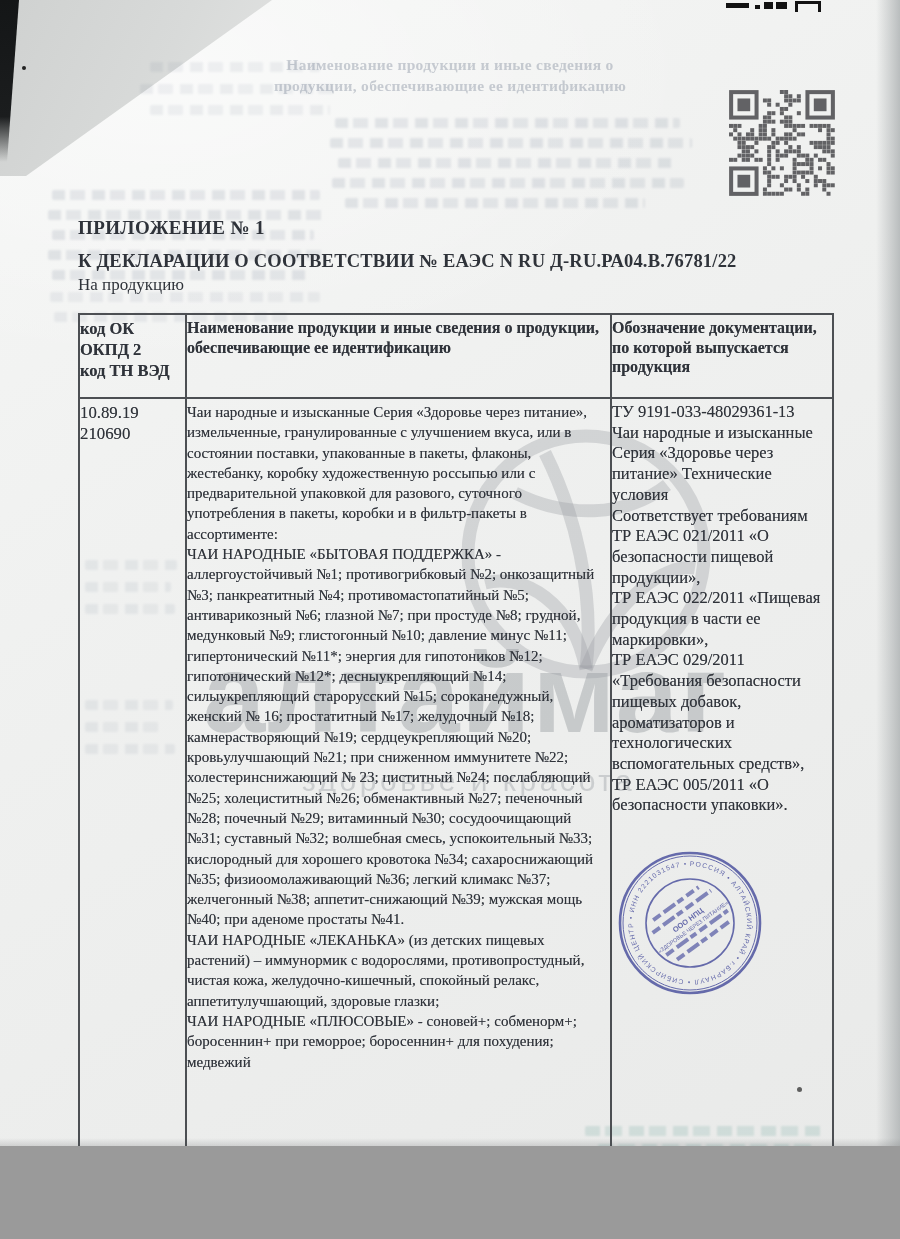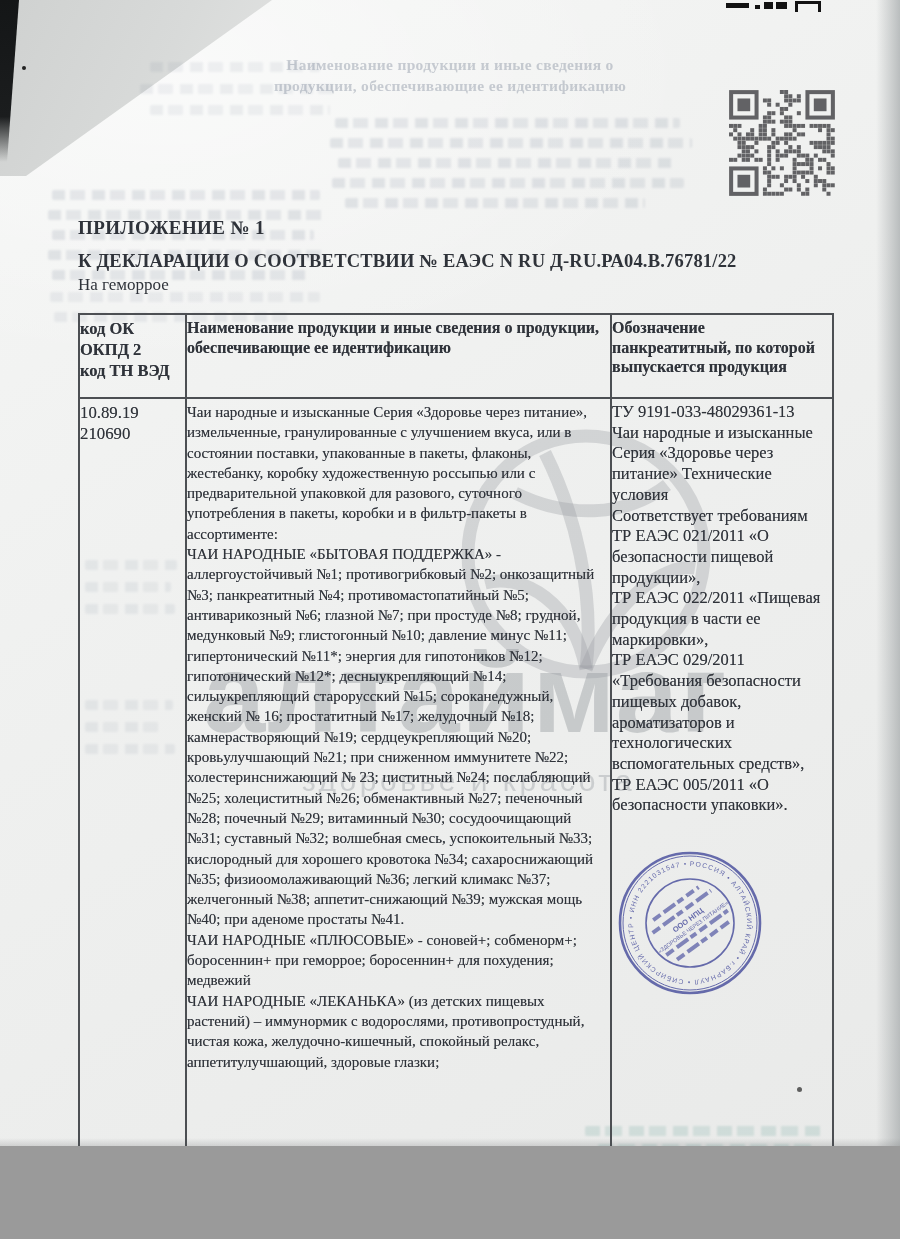--- a/index.html
+++ b/index.html
@@ -317,48 +317,48 @@
       <rect x="8.48" y="8.48" width="12.72" height="12.72" fill="#4f4f52"></rect>
       <rect x="78.44000000000001" y="2.12" width="25.44" height="25.44" fill="none" stroke="#4f4f52" stroke-width="4.028"></rect>
       <rect x="84.80000000000001" y="8.48" width="12.72" height="12.72" fill="#4f4f52"></rect>
       <rect x="2.12" y="78.44000000000001" width="25.44" height="25.44" fill="none" stroke="#4f4f52" stroke-width="4.028"></rect>
       <rect x="8.48" y="84.80000000000001" width="12.72" height="12.72" fill="#4f4f52"></rect>
     </svg>
 
   <div class="title-block">
     <p class="title-line1">ПРИЛОЖЕНИЕ № 1</p>
     <p class="title-line2">К ДЕКЛАРАЦИИ О СООТВЕТСТВИИ № ЕАЭС N RU Д-RU.РА04.В.76781/22</p>
-    <p class="title-line3">На геморрое</p>
+    <p class="title-line3">На продукцию</p>
   </div>
 
   <svg class="wm-leaf" width="262" height="262" viewBox="0 0 262 262">
     <g fill="none" stroke="rgba(148,153,158,.32)" stroke-width="13">
       <circle cx="131" cy="131" r="118"></circle>
       <path d="M131 246 C 118 180, 70 150, 30 160"></path>
       <path d="M131 246 C 140 170, 120 90, 90 30"></path>
       <path d="M131 246 C 160 175, 210 140, 240 145"></path>
       <path d="M60 70 C 110 95, 170 95, 212 62"></path>
     </g>
   </svg>
   <div class="wm-word">алтаймаг</div>
   <div class="wm-tagline">здоровье и красота</div>
 
   <div class="doc-table">
     <div class="cell th codes-h">код ОК
 ОКПД 2
 код ТН ВЭД</div>
     <div class="cell th">Наименование продукции и иные сведения о продукции, обеспечивающие ее идентификацию</div>
-    <div class="cell th">Обозначение панкреатитный, по которой выпускается продукция</div>
+    <div class="cell th">Обозначение документации, по которой выпускается продукция</div>
     <div class="cell codes">10.89.19
 210690</div>
     <div class="cell p2col">
         <p>Чаи народные и изысканные Серия «Здоровье через питание», измельченные, гранулированные с улучшением вкуса, или в состоянии поставки, упакованные в пакеты, флаконы, жестебанку, коробку художественную россыпью или с предварительной упаковкой для разового, суточного употребления в пакеты, коробки и в фильтр-пакеты в ассортименте:</p>
         <p>ЧАИ НАРОДНЫЕ «БЫТОВАЯ ПОДДЕРЖКА» - аллергоустойчивый №1; противогрибковый №2; онкозащитный №3; панкреатитный №4; противомастопатийный №5;  антиварикозный №6; глазной №7; при простуде №8;  грудной, медунковый №9; глистогонный №10; давление минус №11; гипертонический №11*; энергия для гипотоников №12; гипотонический №12*; десныукрепляющий №14; силыукрепляющий старорусский №15; сороканедужный, женский № 16; простатитный №17; желудочный №18; камнерастворяющий №19;  сердцеукрепляющий №20; кровьулучшающий №21; при сниженном иммунитете №22; холестеринснижающий № 23; циститный №24;  послабляющий №25; холециститный №26;  обменактивный №27; печеночный №28; почечный №29;  витаминный №30; сосудоочищающий №31; суставный №32; волшебная смесь, успокоительный №33; кислородный для хорошего кровотока  №34; сахароснижающий №35;  физиоомолаживающий №36; легкий климакс №37;  желчегонный №38; аппетит-снижающий №39; мужская мощь №40; при аденоме простаты №41.</p>
+        <p>ЧАИ НАРОДНЫЕ «ЛЕКАНЬКА» (из детских пищевых растений) – иммунормик  с водорослями, противопростудный, чистая кожа, желудочно-кишечный, спокойный релакс, аппетитулучшающий, здоровые глазки;</p>
         <p>ЧАИ НАРОДНЫЕ «ПЛЮСОВЫЕ» - соновей+; собменорм+; боросеннин+ при геморрое; боросеннин+ для похудения; медвежий</p>
-        <p>ЧАИ НАРОДНЫЕ «ЛЕКАНЬКА» (из детских пищевых растений) – иммунормик  с водорослями, противопростудный, чистая кожа, желудочно-кишечный, спокойный релакс, аппетитулучшающий, здоровые глазки;</p>
       </div>
     <div class="cell p3col">
         <p>ТУ 9191-033-48029361-13</p>
         <p>Чаи народные и изысканные Серия «Здоровье через питание» Технические условия</p>
         <p>Соответствует требованиям ТР ЕАЭС 021/2011 «О безопасности пищевой продукции»,</p>
         <p>ТР ЕАЭС  022/2011 «Пищевая продукция в части ее маркировки»,</p>
         <p>ТР ЕАЭС 029/2011 «Требования безопасности пищевых добавок, ароматизаторов и технологических вспомогательных средств»,</p>
         <p>ТР ЕАЭС 005/2011  «О безопасности упаковки».</p>
       </div>
   </div>

